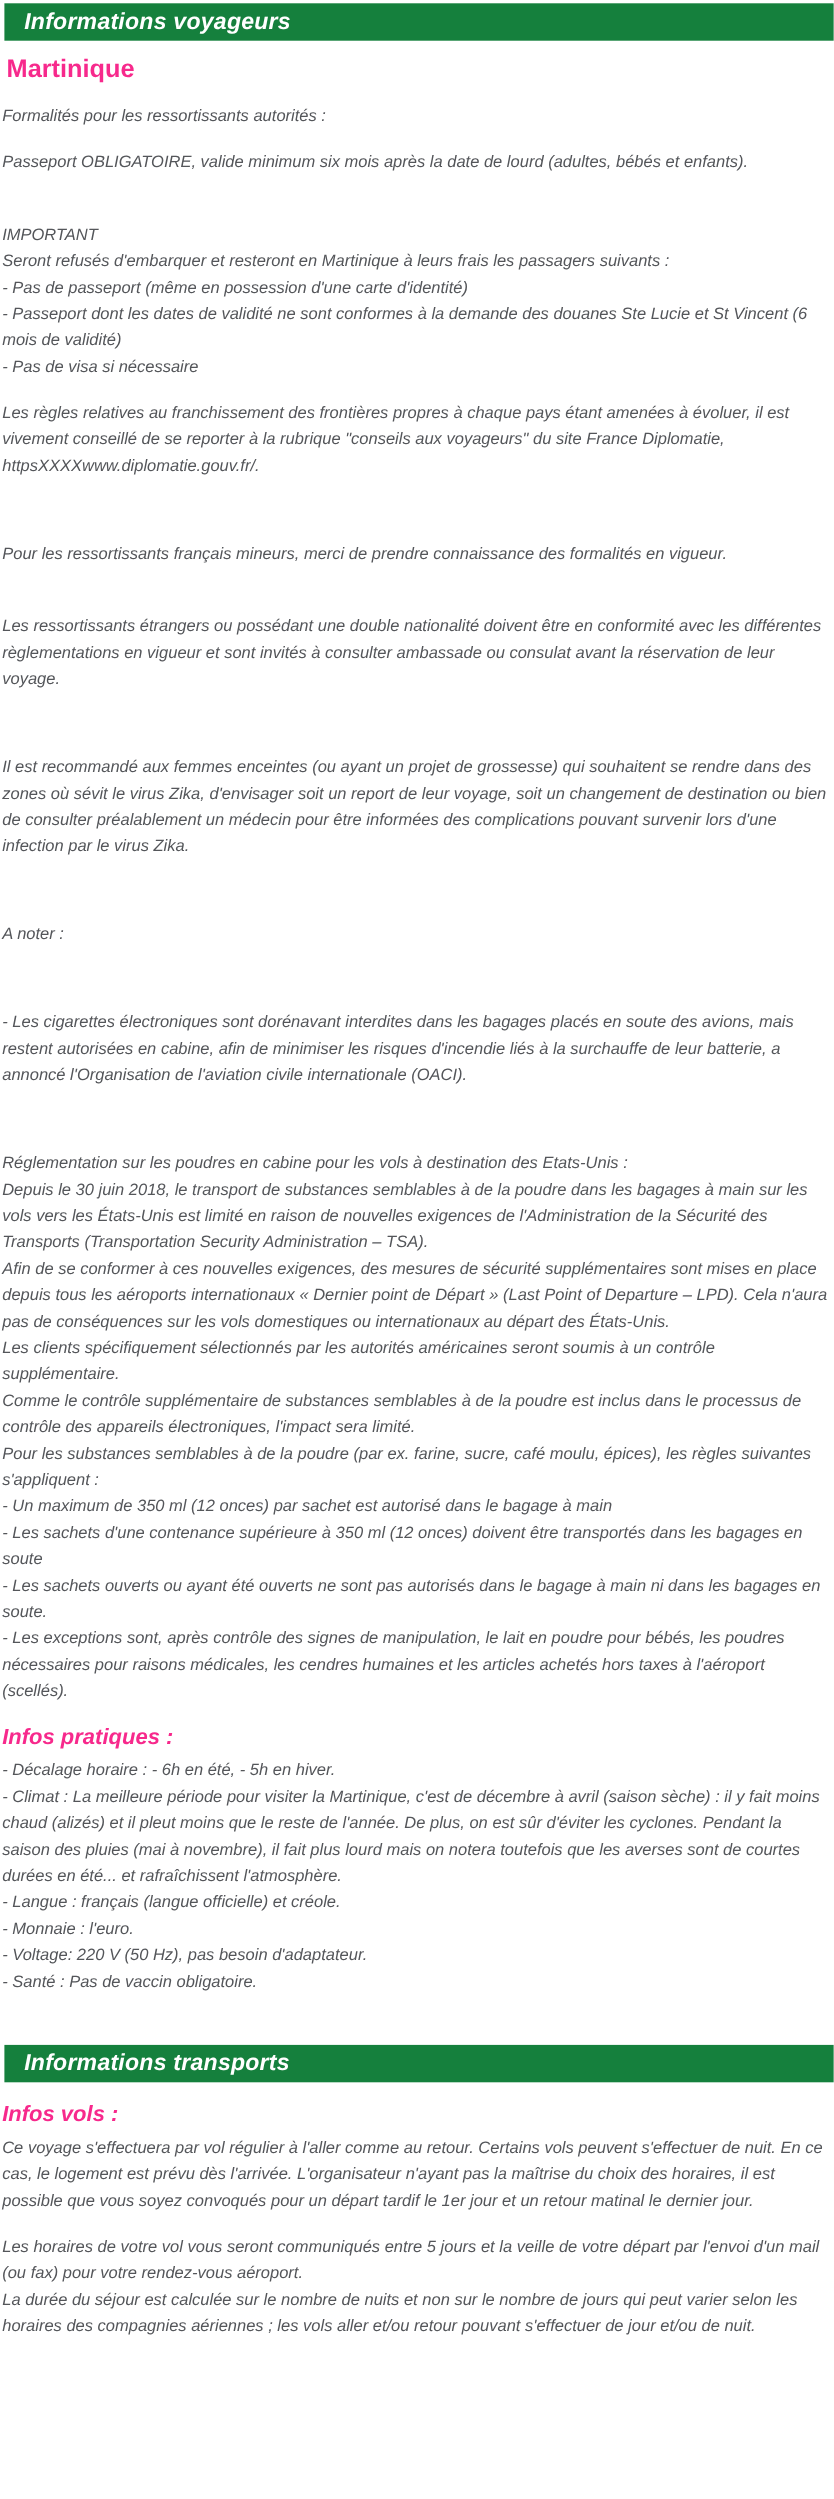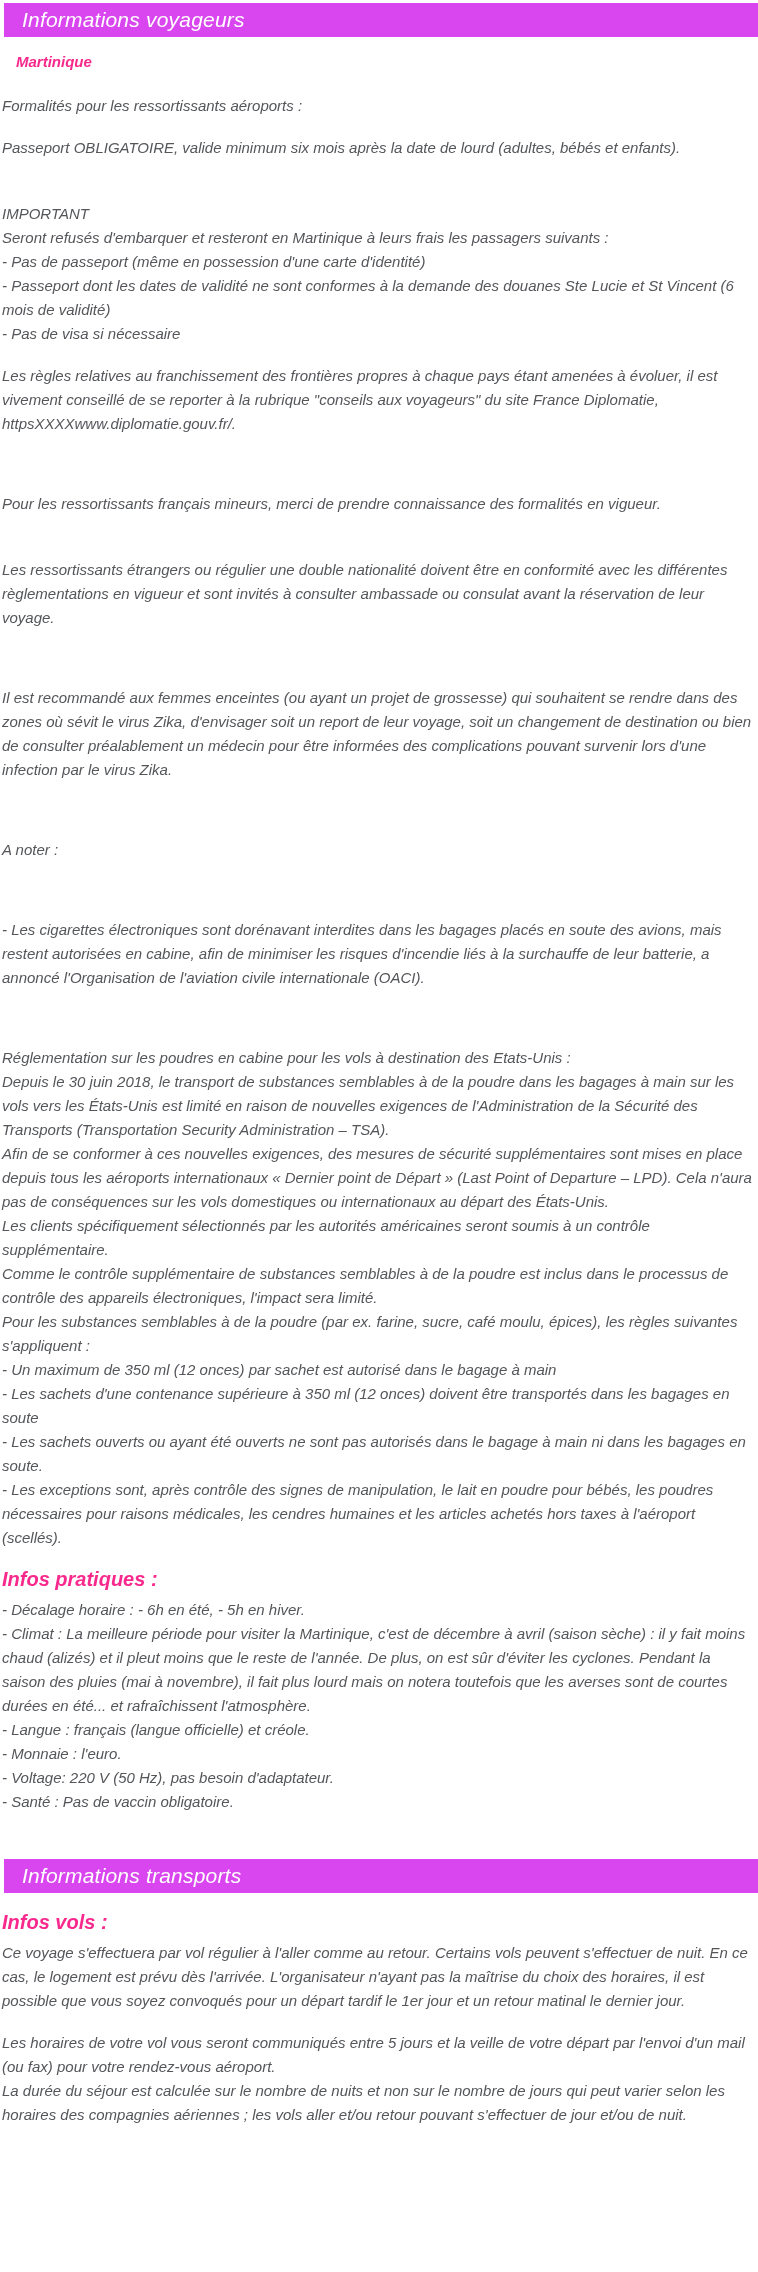--- a/index.html
+++ b/index.html
@@ -6,42 +6,41 @@
   html, body { background: #ffffff; }
   body {
     width: 758px;
     font-family: "Liberation Sans", "DejaVu Sans", sans-serif;
     color: #54565a;
   }
   .page { width: 758px; padding-bottom: 10px; }
 
   
   .band {
-    background: #d946ef;
+    background: #15803d;
     color: #ffffff;
     font-style: italic;
-    font-weight: normal;
+    font-weight: bold;
     font-size: 21px;
     line-height: 34px;
     height: 34px;
     padding-left: 18px;
     margin-left: 4px;
     letter-spacing: 0.2px;
   }
   .band-first { margin-top: 3px; }
   .band-transports { margin-top: 45px; }
 
   
   .title-destination {
     color: #f7298c;
-    font-style: italic;
     font-weight: bold;
-    font-size: 15px;
+    font-size: 23px;
     line-height: 30px;
-    margin: 10px 0 0 16px;
+    margin: 10px 0 0 6px;
   }
   .sub-heading {
     color: #f7298c;
     font-style: italic;
     font-weight: bold;
     font-size: 20px;
     line-height: 30px;
     margin: 14px 0 0 2px;
   }
 
@@ -65,30 +64,30 @@
 
 <div class="page">
 
   <section>
     <div class="band band-first">
       <span>Informations voyageurs</span>
     </div>
 
     <h1 class="title-destination">Martinique</h1>
 
-    <p class="body-p mt-first">Formalités pour les ressortissants aéroports :</p>
+    <p class="body-p mt-first">Formalités pour les ressortissants autorités :</p>
     <p class="body-p">Passeport OBLIGATOIRE, valide minimum six mois après la date de lourd (adultes, bébés et enfants).</p>
     <p class="body-p mt-lg">IMPORTANT
 Seront refusés d'embarquer et resteront en Martinique à leurs frais les passagers suivants :
 - Pas de passeport (même en possession d'une carte d'identité)
 - Passeport dont les dates de validité ne sont conformes à la demande des douanes Ste Lucie et St Vincent (6 mois de validité)
 - Pas de visa si nécessaire</p>
     <p class="body-p">Les règles relatives au franchissement des frontières propres à chaque pays étant amenées à évoluer, il est vivement conseillé de se reporter à la rubrique "conseils aux voyageurs" du site France Diplomatie, httpsXXXXwww.diplomatie.gouv.fr/.</p>
     <p class="body-p mt-xl">Pour les ressortissants français mineurs, merci de prendre connaissance des formalités en vigueur.</p>
-    <p class="body-p mt-lg">Les ressortissants étrangers ou régulier une double nationalité doivent être en conformité avec les différentes règlementations en vigueur et sont invités à consulter ambassade ou consulat avant la réservation de leur voyage.</p>
+    <p class="body-p mt-lg">Les ressortissants étrangers ou possédant une double nationalité doivent être en conformité avec les différentes règlementations en vigueur et sont invités à consulter ambassade ou consulat avant la réservation de leur voyage.</p>
     <p class="body-p mt-xl">Il est recommandé aux femmes enceintes (ou ayant un projet de grossesse) qui souhaitent se rendre dans des zones où sévit le virus Zika, d'envisager soit un report de leur voyage, soit un changement de destination ou bien de consulter préalablement un médecin pour être informées des complications pouvant survenir lors d'une infection par le virus Zika.</p>
     <p class="body-p mt-xl">A noter :</p>
     <p class="body-p mt-xl">- Les cigarettes électroniques sont dorénavant interdites dans les bagages placés en soute des avions, mais restent autorisées en cabine, afin de minimiser les risques d'incendie liés à la surchauffe de leur batterie, a annoncé l'Organisation de l'aviation civile internationale (OACI).</p>
     <p class="body-p mt-xl">Réglementation sur les poudres en cabine pour les vols à destination des Etats-Unis :
 Depuis le 30 juin 2018, le transport de substances semblables à de la poudre dans les bagages à main sur les vols vers les États-Unis est limité en raison de nouvelles exigences de l'Administration de la Sécurité des Transports (Transportation Security Administration – TSA).
 Afin de se conformer à ces nouvelles exigences, des mesures de sécurité supplémentaires sont mises en place depuis tous les aéroports internationaux « Dernier point de Départ » (Last Point of Departure – LPD). Cela n'aura pas de conséquences sur les vols domestiques ou internationaux au départ des États-Unis.
 Les clients spécifiquement sélectionnés par les autorités américaines seront soumis à un contrôle supplémentaire.
 Comme le contrôle supplémentaire de substances semblables à de la poudre est inclus dans le processus de contrôle des appareils électroniques, l'impact sera limité.
 Pour les substances semblables à de la poudre (par ex. farine, sucre, café moulu, épices), les règles suivantes s'appliquent :
 - Un maximum de 350 ml (12 onces) par sachet est autorisé dans le bagage à main

